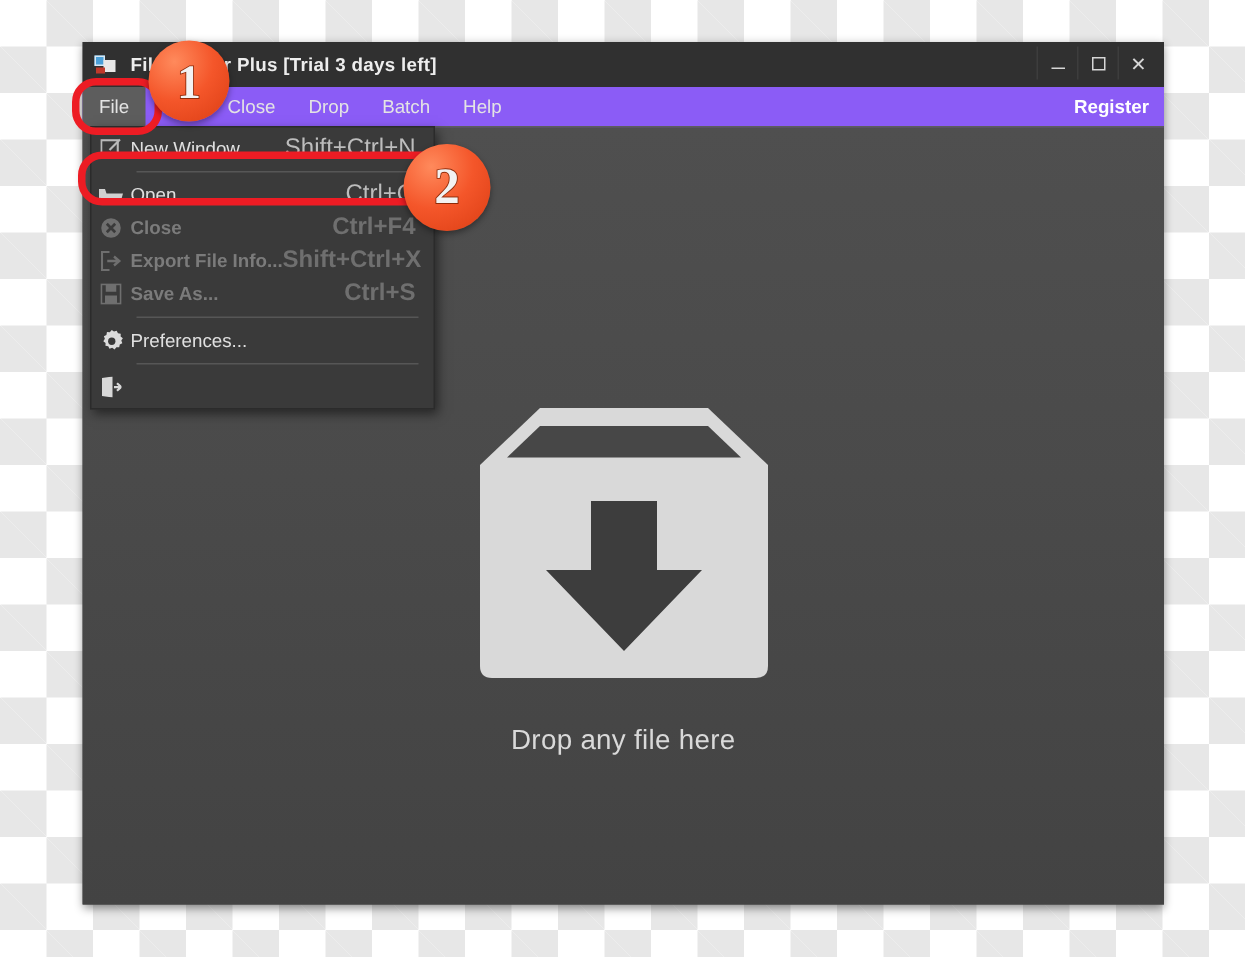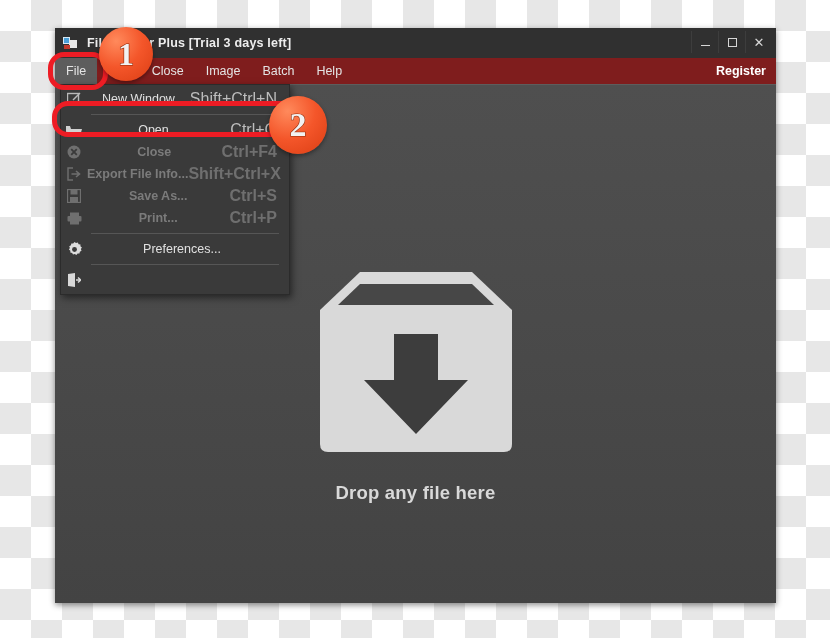--- a/index.html
+++ b/index.html
@@ -41,55 +41,55 @@
   .win-btn{
     width:26px;height:22px;display:flex;align-items:center;justify-content:center;
     color:#d6d6d6;font-size:12px;border-left:1px solid #3d3d3d;
   }
   .win-btn .dash{width:9px;height:1px;background:#d6d6d6;margin-top:7px;}
   .win-btn .sq{width:9px;height:9px;border:1px solid #d6d6d6;box-sizing:border-box;}
   .win-btn .x{font-size:13px;line-height:1;}
 
   
   #menu-bar{
-    position:relative;height:26px;background:#7f1d1d;
+    position:relative;height:26px;background:#8b5cf6;
     border-bottom:1px solid #5d5d5d;display:flex;align-items:stretch;
   }
   .menu-top{
     display:flex;align-items:center;padding:0 11px;color:#e4e4e4;font-size:12.5px;
     white-space:nowrap;
   }
   .menu-top.active{background:#5d5d5d;}
   #register-link{
     position:absolute;right:10px;top:0;height:26px;display:flex;align-items:center;
     color:#ffffff;font-size:12.5px;font-weight:bold;
   }
 
   
   #content-area{
     position:relative;height:519px;
     background:linear-gradient(to bottom,#4f4f4f 0%,#4a4a4a 45%,#434343 100%);
     display:flex;flex-direction:column;align-items:center;justify-content:flex-start;
   }
-  #drop-zone{margin-top:177px;display:flex;flex-direction:column;align-items:center;font-weight:bold;}
+  #drop-zone{margin-top:177px;display:flex;flex-direction:column;align-items:center;}
   #drop-icon{width:200px;height:200px;display:block;}
   #drop-label{
     margin-top:20px;color:#d9d9d9;font-size:18.5px;letter-spacing:.2px;
   }
 
   
   #file-menu{
     position:absolute;left:5px;top:56px;width:228px;
     background:#3a3a3a;border:1px solid #2b2b2b;
     box-shadow:2px 3px 7px rgba(0,0,0,.5);
     padding:3px 0 3px 0;z-index:20;
   }
   .mi{
     position:relative;height:22px;display:flex;align-items:center;
-    font-size:12.5px;color:#e0e0e0;text-align:center;
+    font-size:12.5px;color:#e0e0e0;
   }
   .mi.disabled{color:#7b7b7b;font-weight:bold;}
   .mi-icon{
     width:26px;min-width:26px;height:22px;display:flex;align-items:center;justify-content:center;
   }
   .mi-label{flex:1;white-space:nowrap;}
   .mi-accel{color:#bdbdbd;font-size:16px;padding-right:12px;white-space:nowrap;}
   .mi.disabled .mi-accel{color:#6f6f6f;}
   .mi-sep{height:1px;background:#565656;margin:4px 10px 4px 30px;}
 
@@ -148,21 +148,21 @@
     <div class="menu-top active">
       <span>File</span>
     </div>
     <div class="menu-top">
       <span>Edit</span>
     </div>
     <div class="menu-top">
       <span>Close</span>
     </div>
     <div class="menu-top">
-      <span>Image</span>
+      <span>Drop</span>
     </div>
     <div class="menu-top">
       <span>Batch</span>
     </div>
     <div class="menu-top">
       <span>Help</span>
     </div>
     <div id="register-link">Register</div>
   </div>
 
@@ -229,31 +229,20 @@
         <svg width="14" height="14" viewBox="0 0 14 14">
           <rect x="0.5" y="0.5" width="13" height="13" fill="none" stroke="#6f6f6f" stroke-width="1.3"></rect>
           <rect x="3.5" y="1" width="7" height="4.5" fill="#6f6f6f"></rect>
           <rect x="3" y="8" width="8" height="5.5" fill="#6f6f6f"></rect>
         </svg>
       </div>
       <div class="mi-label">Save As...</div>
       <div class="mi-accel">Ctrl+S</div>
     </div>
 
-    <div class="mi disabled">
-      <div class="mi-icon">
-        <svg width="15" height="13" viewBox="0 0 15 13">
-          <rect x="3" y="0.5" width="9" height="3.5" fill="#6f6f6f"></rect>
-          <rect x="0.5" y="4" width="14" height="5.5" rx="1" fill="#6f6f6f"></rect>
-          <rect x="3" y="9" width="9" height="3.5" fill="#6f6f6f"></rect>
-        </svg>
-      </div>
-      <div class="mi-label">Print...</div>
-      <div class="mi-accel">Ctrl+P</div>
-    </div>
     <div class="mi-sep"></div>
 
     <div class="mi">
       <div class="mi-icon">
         <svg width="15" height="15" viewBox="0 0 16 16">
           <path fill="#dcdcdc" d="M8 0 l1.6 1.1 1.9-.6 .9 1.8 2 .3 -.1 2 1.6 1.2 -1.1 1.7 .7 1.9 -1.8 .9 -.4 2 -2-.1 -1.3 1.6 -1.7-1.1 -1.9 .7 -.9-1.8 -2-.4 .1-2 -1.6-1.2 1.1-1.7 -.7-1.9 1.8-.9 .4-2 2 .1z"></path>
           <circle cx="8" cy="8" r="2.6" fill="#3a3a3a"></circle>
         </svg>
       </div>
       <div class="mi-label">Preferences...</div>

